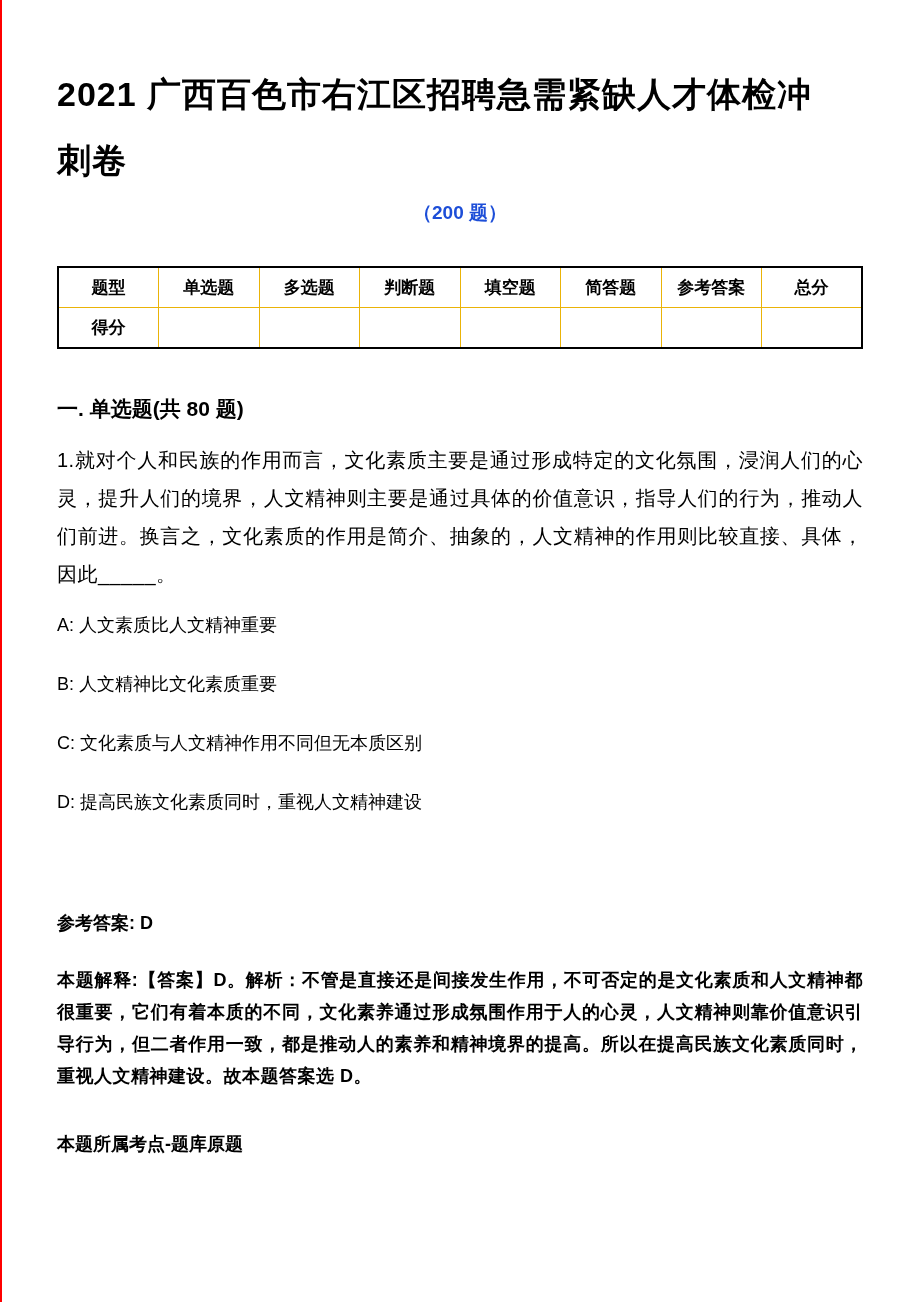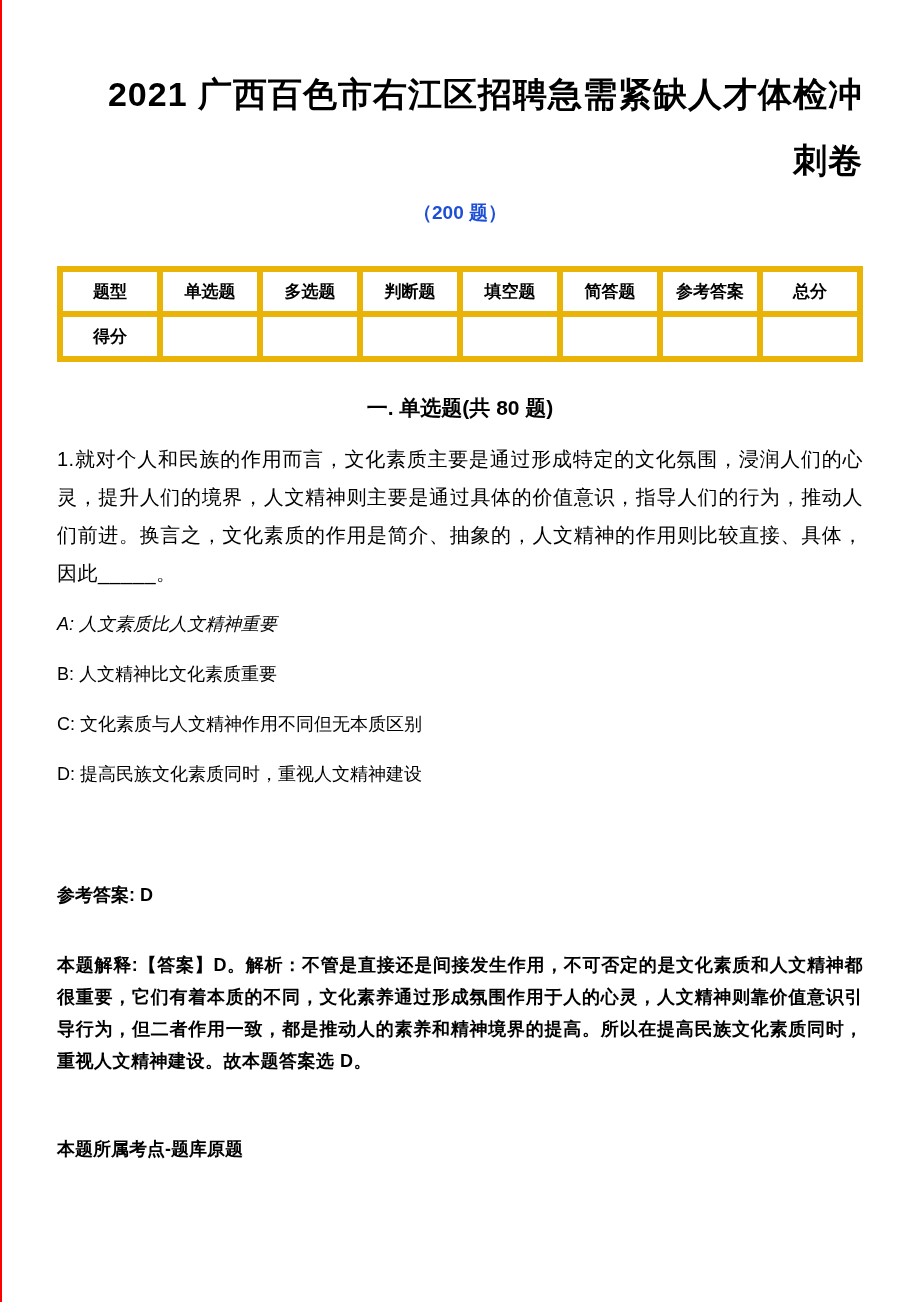--- a/index.html
+++ b/index.html
@@ -21,21 +21,21 @@
     top: 0;
     width: 2px;
     height: 1302px;
     background: #ff0000;
   }
   .page {
     padding: 72px 57px 0 57px;
     box-sizing: border-box;
   }
   .title-line {
-    text-align: right;
+    text-align: left;
     font-size: 34px;
     font-weight: bold;
     line-height: 44px;
     letter-spacing: 1px;
   }
   .title-line2 {
     margin-top: 22px;
   }
   .subtitle {
     margin-top: 18px;
@@ -46,69 +46,67 @@
     color: #1d4ed8;
   }
   table.score-table {
     margin-top: 40px;
     width: 100%;
     border-collapse: collapse;
     table-layout: fixed;
     border: 2px solid #000000;
   }
   table.score-table td {
-    border: 6px solid #eab308;
+    border: 1px solid #eab308;
     height: 39px;
     text-align: center;
     vertical-align: middle;
     font-size: 17px;
     font-weight: 600;
     padding: 0;
   }
   .section-heading {
-    margin-top: 32px;
+    margin-top: 46px;
     font-size: 21px;
     font-weight: bold;
     line-height: 28px;
-    text-align: center;
   }
   .stem {
     margin: 18px 0 0 0;
     font-size: 20px;
     line-height: 38px;
     text-align: justify;
     text-align-last: left;
     letter-spacing: 0.5px;
   }
   .option {
-    margin-top: 30px;
+    margin-top: 39px;
     font-size: 18px;
     line-height: 20px;
   }
   .option.first {
     margin-top: 22px;
-    font-style: italic;
   }
   .answer {
     margin-top: 100px;
     font-size: 18px;
     font-weight: bold;
     line-height: 22px;
   }
   .explanation {
-    margin: 43px 0 0 0;
+    margin: 30px 0 0 0;
     font-size: 18px;
     font-weight: bold;
     line-height: 32px;
     text-align: justify;
     text-align-last: left;
     letter-spacing: 0.5px;
   }
   .source-note {
-    margin-top: 60px;
+    margin-top: 40px;
     font-size: 18px;
     font-weight: bold;
     line-height: 24px;
   }
   .stem-q2 {
     margin-top: 76px;
     font-size: 18px;
     line-height: 24px;
   }
   .option-q2 {

